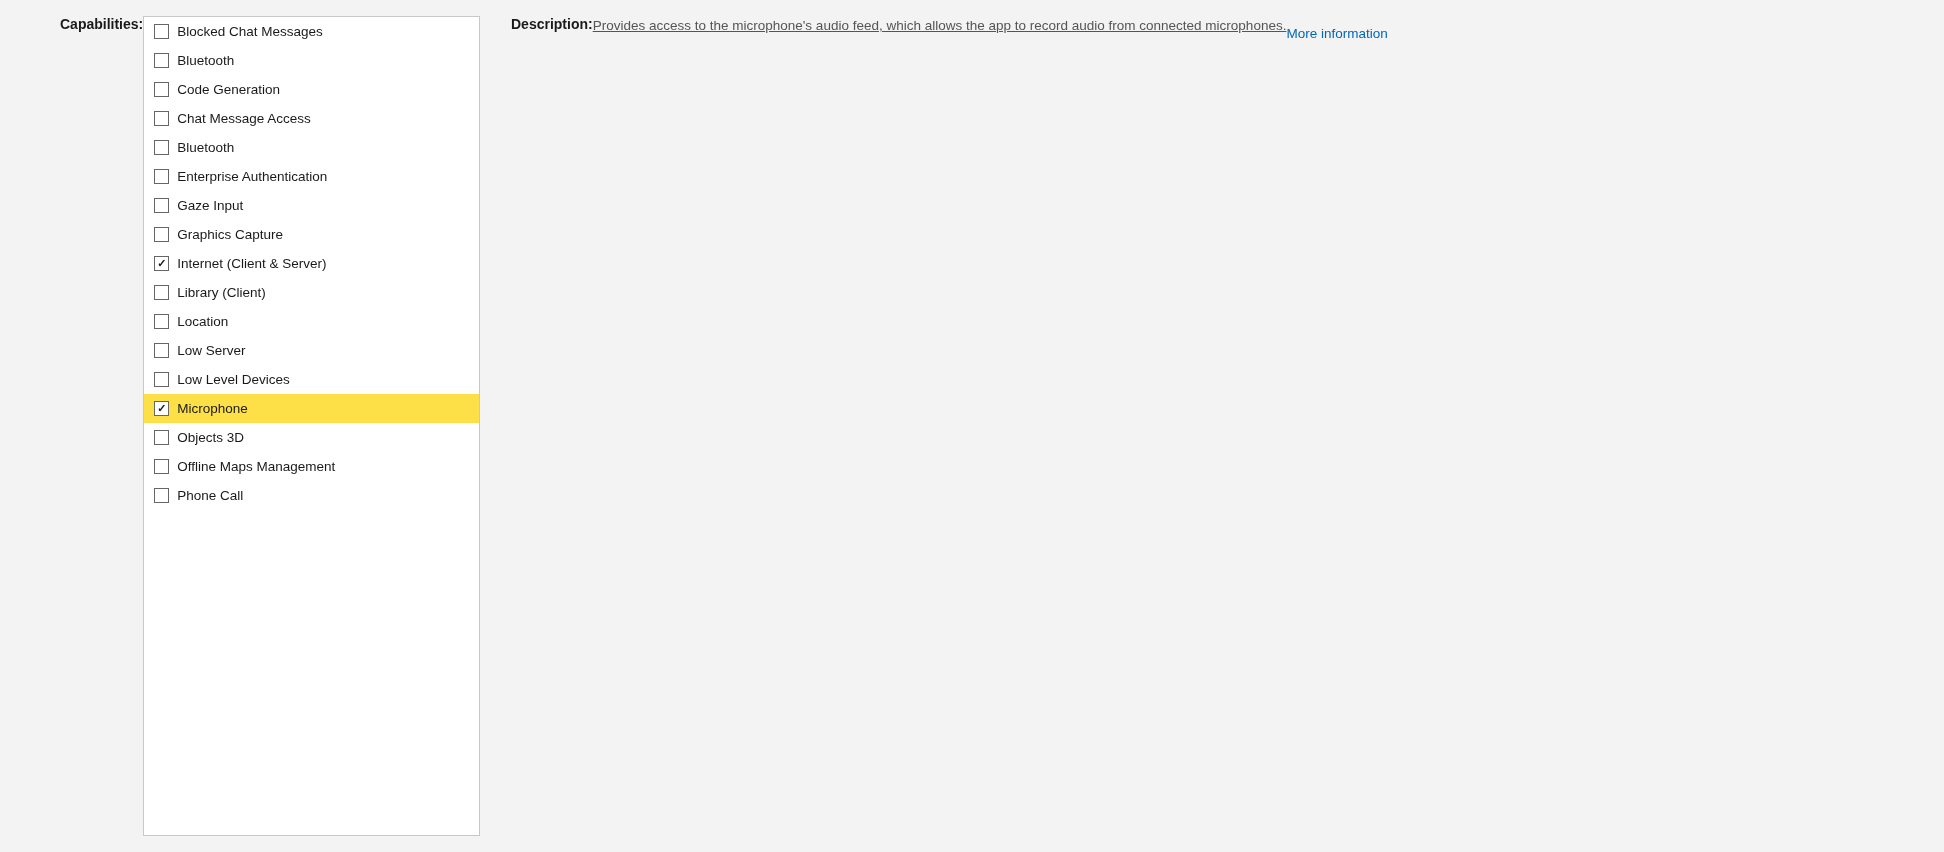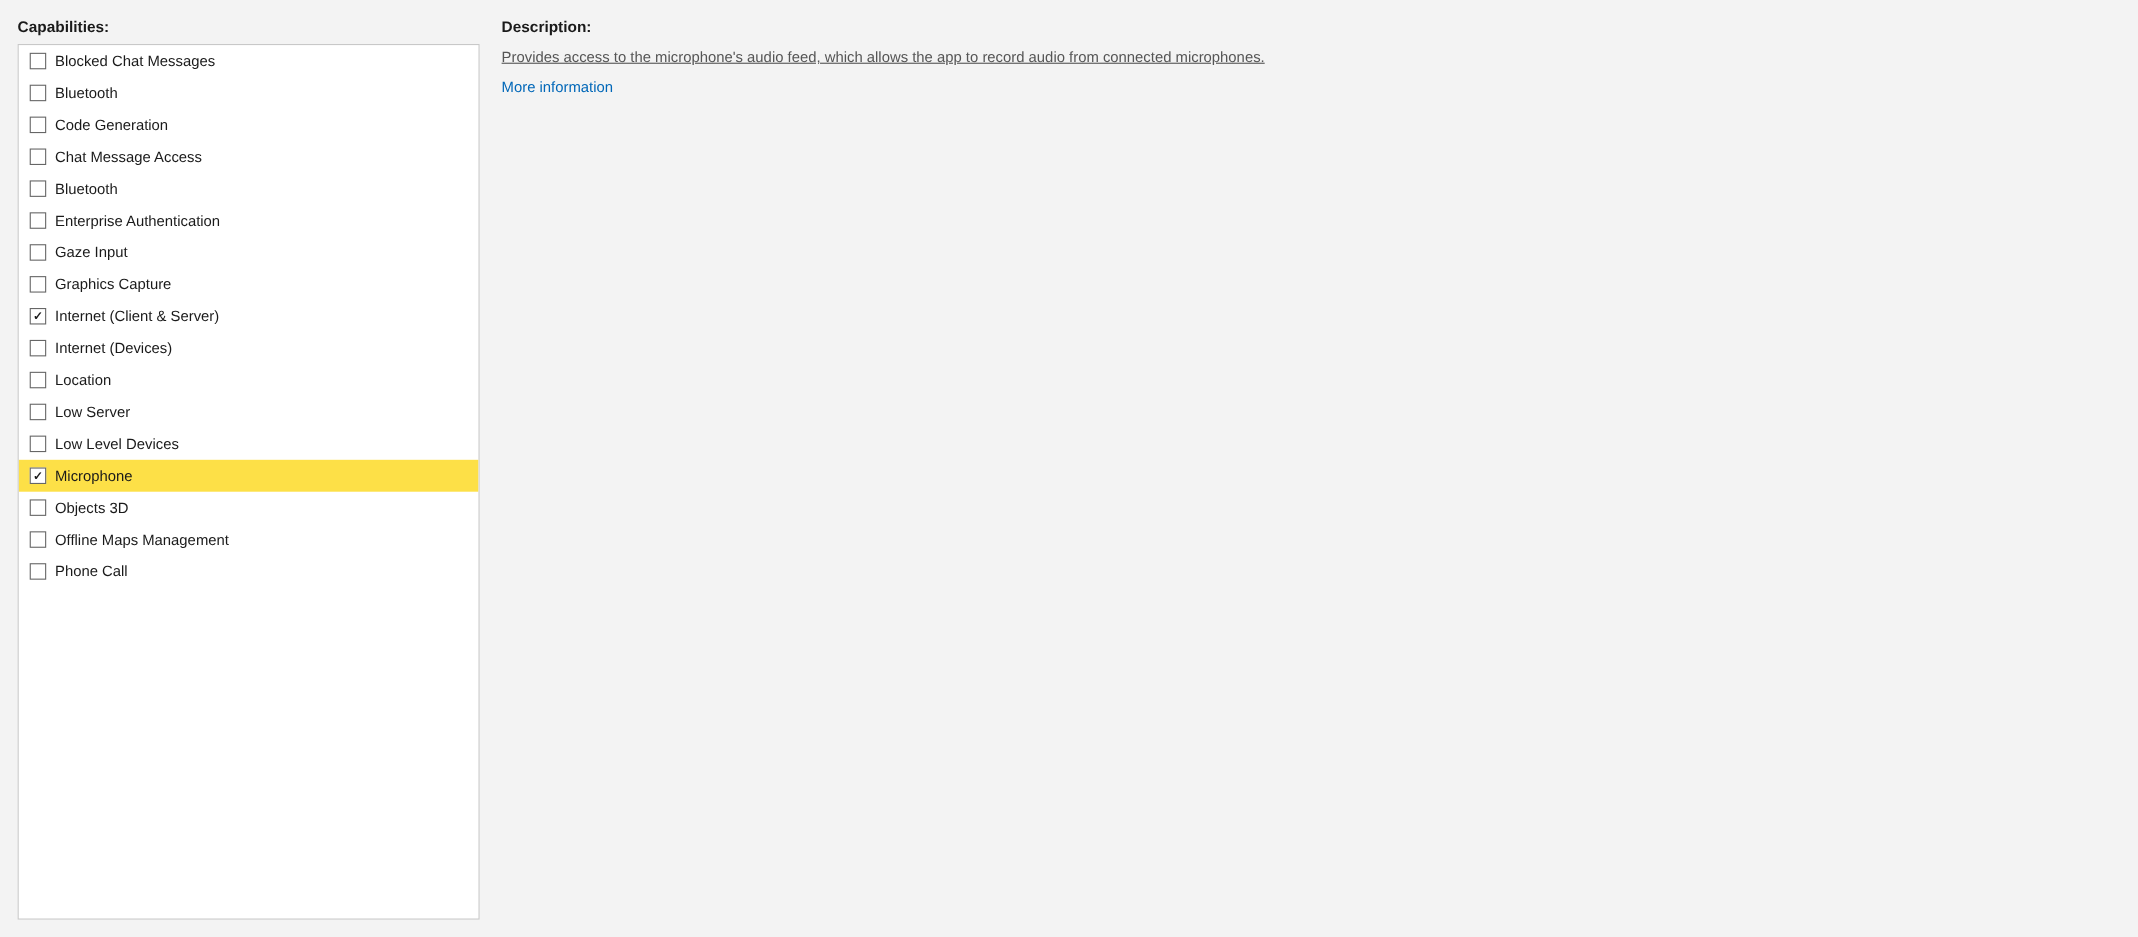--- a/index.html
+++ b/index.html
@@ -24,21 +24,22 @@
       width: 100%;
       height: 100%;
       padding: 16px;
       gap: 20px;
     }
 
     .left-panel {
       width: 420px;
       flex-shrink: 0;
       display: flex;
-      flex-direction: column;
+      flex-direction: row;
+      margin-left: 44px;
     }
 
     .capabilities-header {
       font-weight: 700;
       font-size: 14px;
       margin-bottom: 8px;
       color: #1a1a1a;
     }
 
     .capabilities-list-container {
@@ -98,22 +99,23 @@
     }
 
     .capability-label {
       font-size: 13.5px;
       color: #1a1a1a;
     }
 
     .right-panel {
       flex: 1;
       display: flex;
-      flex-direction: column;
+      flex-direction: row;
       padding-top: 0;
+      margin-left: 11px;
     }
 
     .description-header {
       font-weight: 700;
       font-size: 14px;
       margin-bottom: 10px;
       color: #1a1a1a;
     }
 
     .description-text {
@@ -172,21 +174,21 @@
         <div class="capability-item">
           <div class="capability-checkbox"></div>
           <span class="capability-label">Graphics Capture</span>
         </div>
         <div class="capability-item">
           <div class="capability-checkbox checked"></div>
           <span class="capability-label">Internet (Client &amp; Server)</span>
         </div>
         <div class="capability-item">
           <div class="capability-checkbox"></div>
-          <span class="capability-label">Internet (Devices)</span>
+          <span class="capability-label">Library (Client)</span>
         </div>
         <div class="capability-item">
           <div class="capability-checkbox"></div>
           <span class="capability-label">Location</span>
         </div>
         <div class="capability-item">
           <div class="capability-checkbox"></div>
           <span class="capability-label">Low Server</span>
         </div>
         <div class="capability-item">

